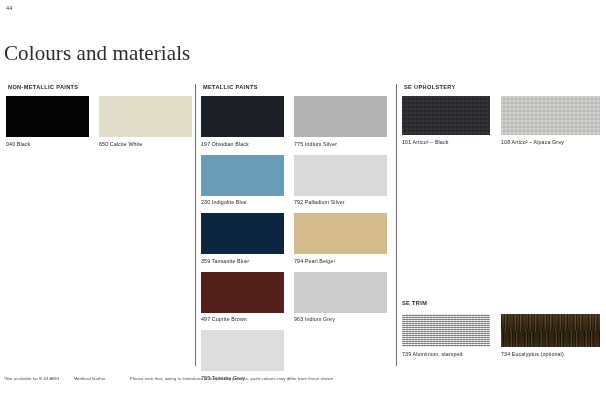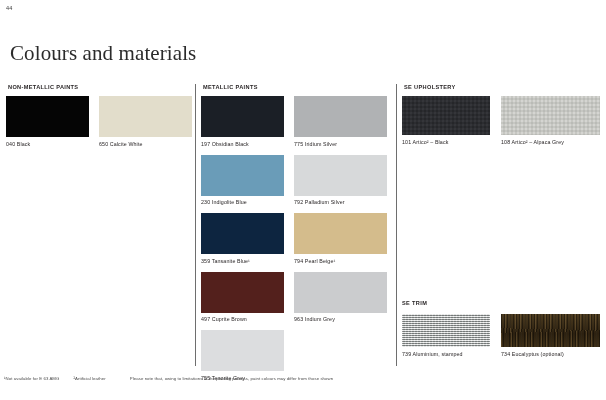--- a/index.html
+++ b/index.html
@@ -6,21 +6,21 @@
   body{
     width:606px;height:400px;background:#ffffff;
     font-family:"Liberation Sans", sans-serif;
     color:#231f20;overflow:hidden;position:relative;
   }
   .page-num{
     position:absolute;left:6px;top:5px;
     font-size:5.5px;letter-spacing:.2px;color:#3a3a3a;
   }
   .page-title{
-    position:absolute;left:10px;top:27px;
+    position:absolute;left:4px;top:27px;
     font-family:"Liberation Serif", serif;
     font-size:21px;font-weight:400;color:#2b2b2b;
     letter-spacing:.1px;
   }
 
   
   .col{position:absolute;top:84px;}
   .col-a{left:6px;width:186px;}
   .col-b{left:201px;width:186px;}
   .col-c{left:402px;width:198px;}

